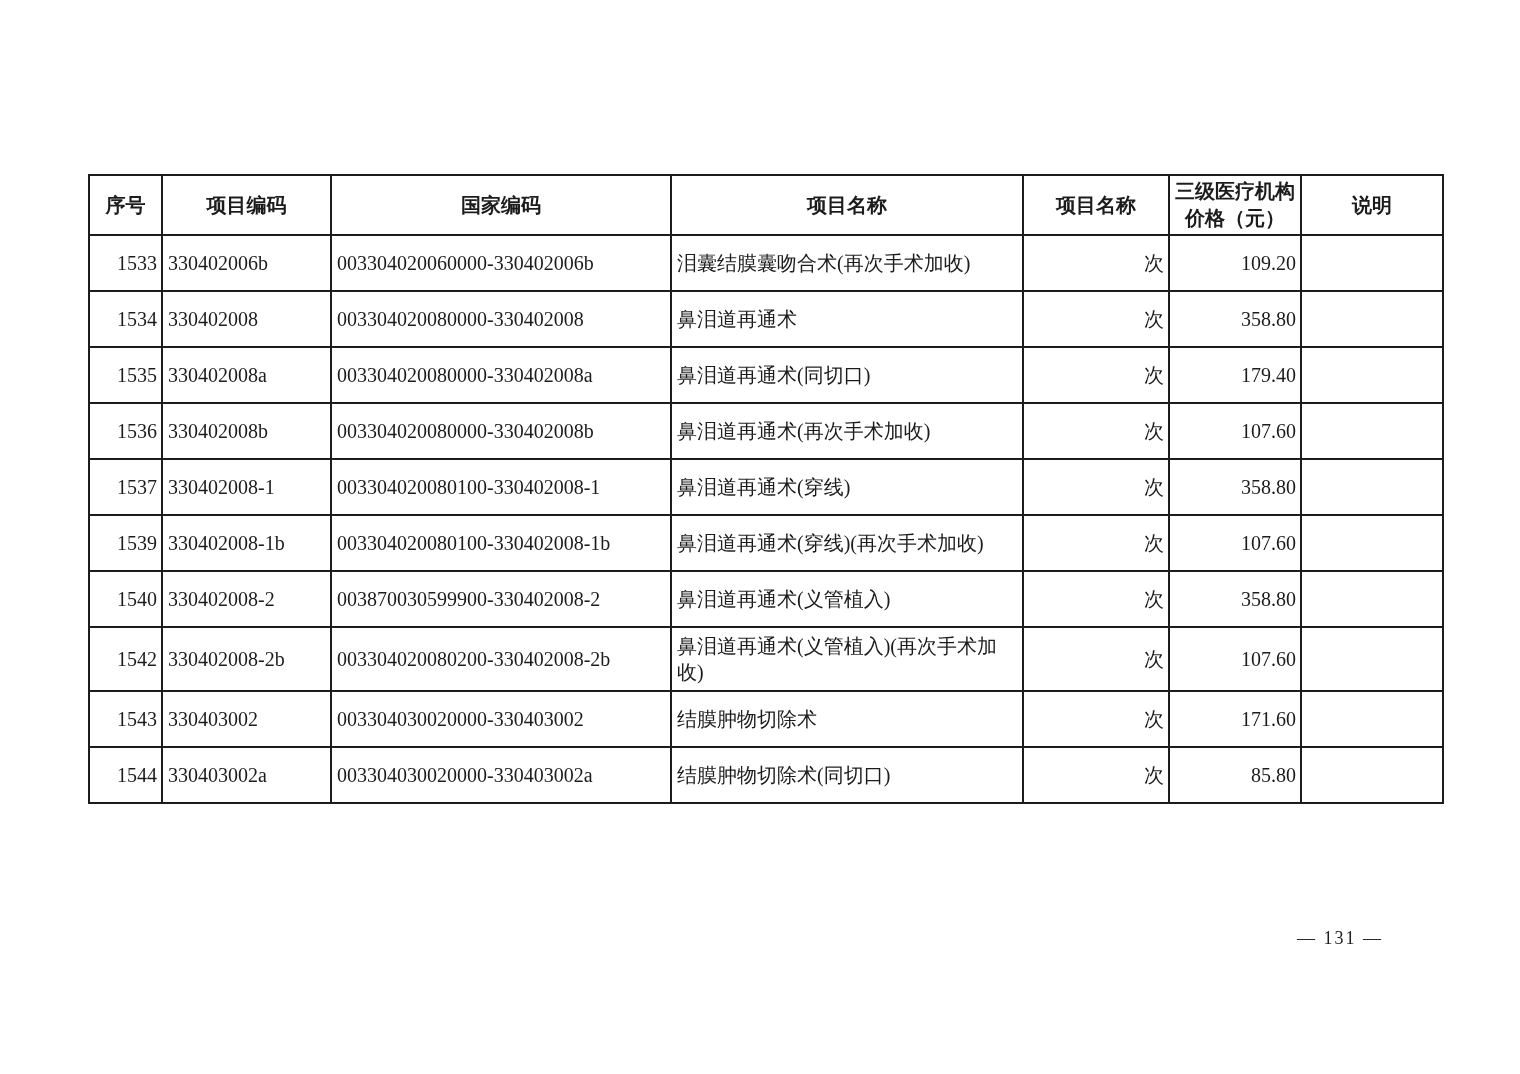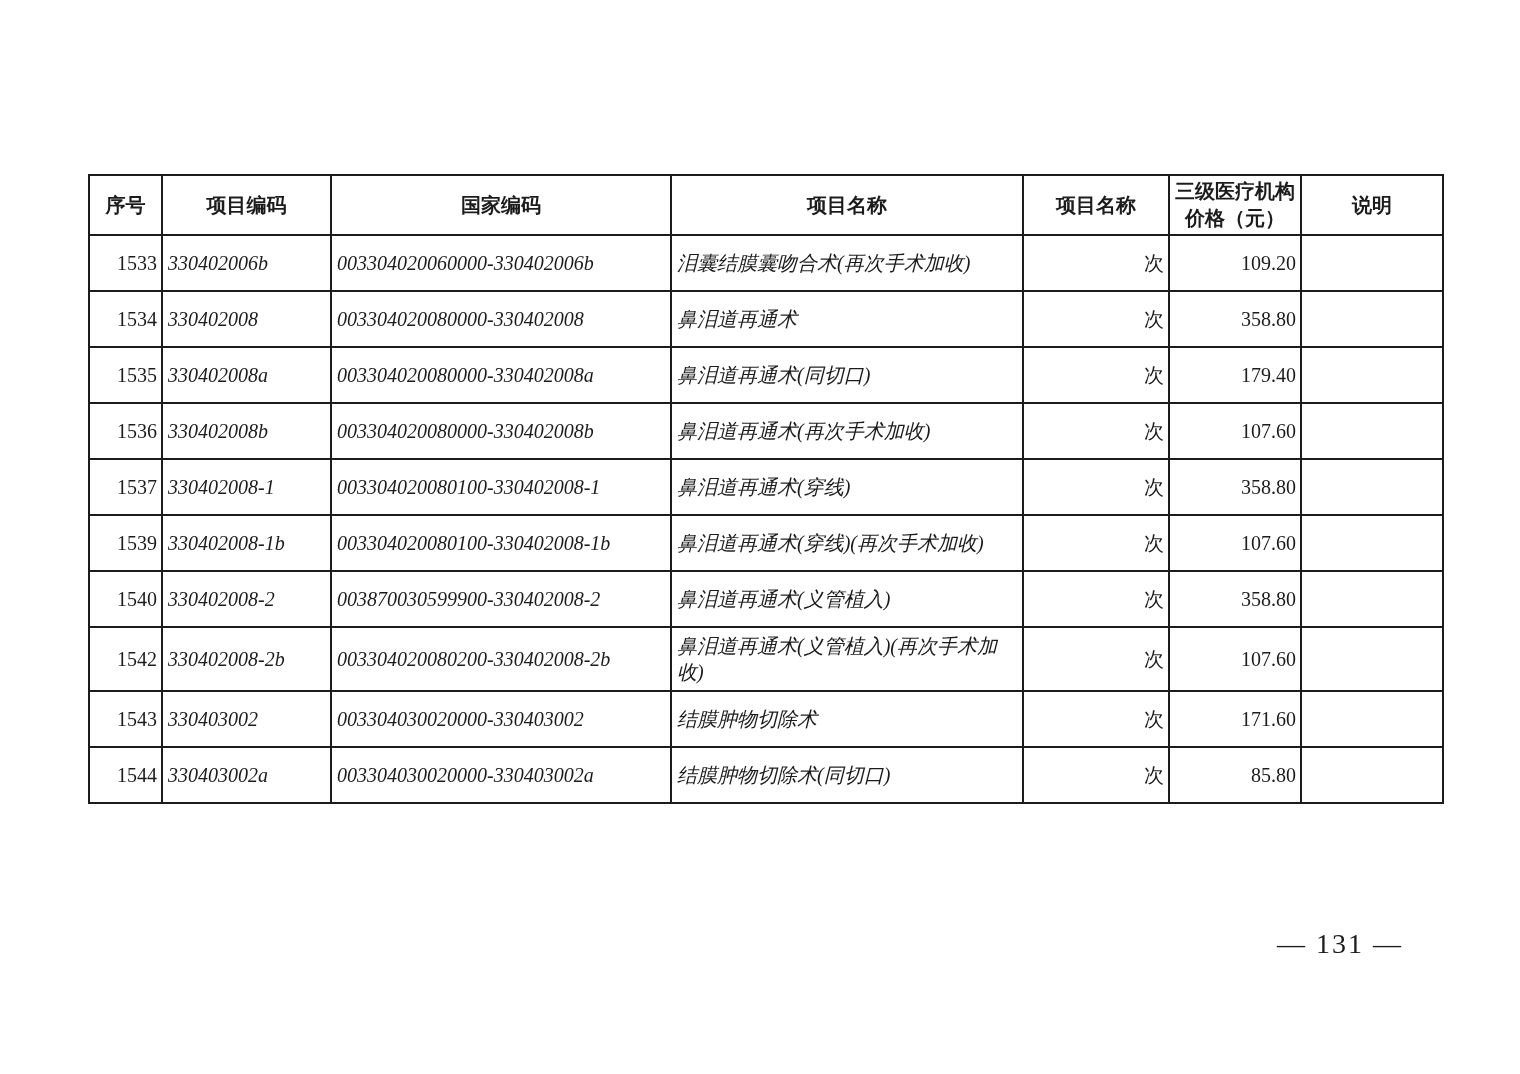--- a/index.html
+++ b/index.html
@@ -37,28 +37,28 @@
     vertical-align: middle;
     padding: 2px 4px;
   }
   .price-table tbody td {
     font-size: 20px;
     line-height: 1.3;
     height: 56px;
     vertical-align: middle;
     padding: 5px 4px;
   }
-  .price-table td.left  { text-align: left;  padding-left: 5px; font-style: italic; }
+  .price-table td.left  { text-align: left;  padding-left: 5px; }
   .price-table td.center{ text-align: right; }
   .page-number {
     position: absolute;
     left: 1250px; top: 928px;
     width: 180px;
     text-align: center;
-    font-size: 28px;
+    font-size: 18px;
     letter-spacing: 2px;
     color: #1c1c1c;
   }
 </style>
 </head>
 <body>
 
 <div class="page">
 
   <table class="price-table">

